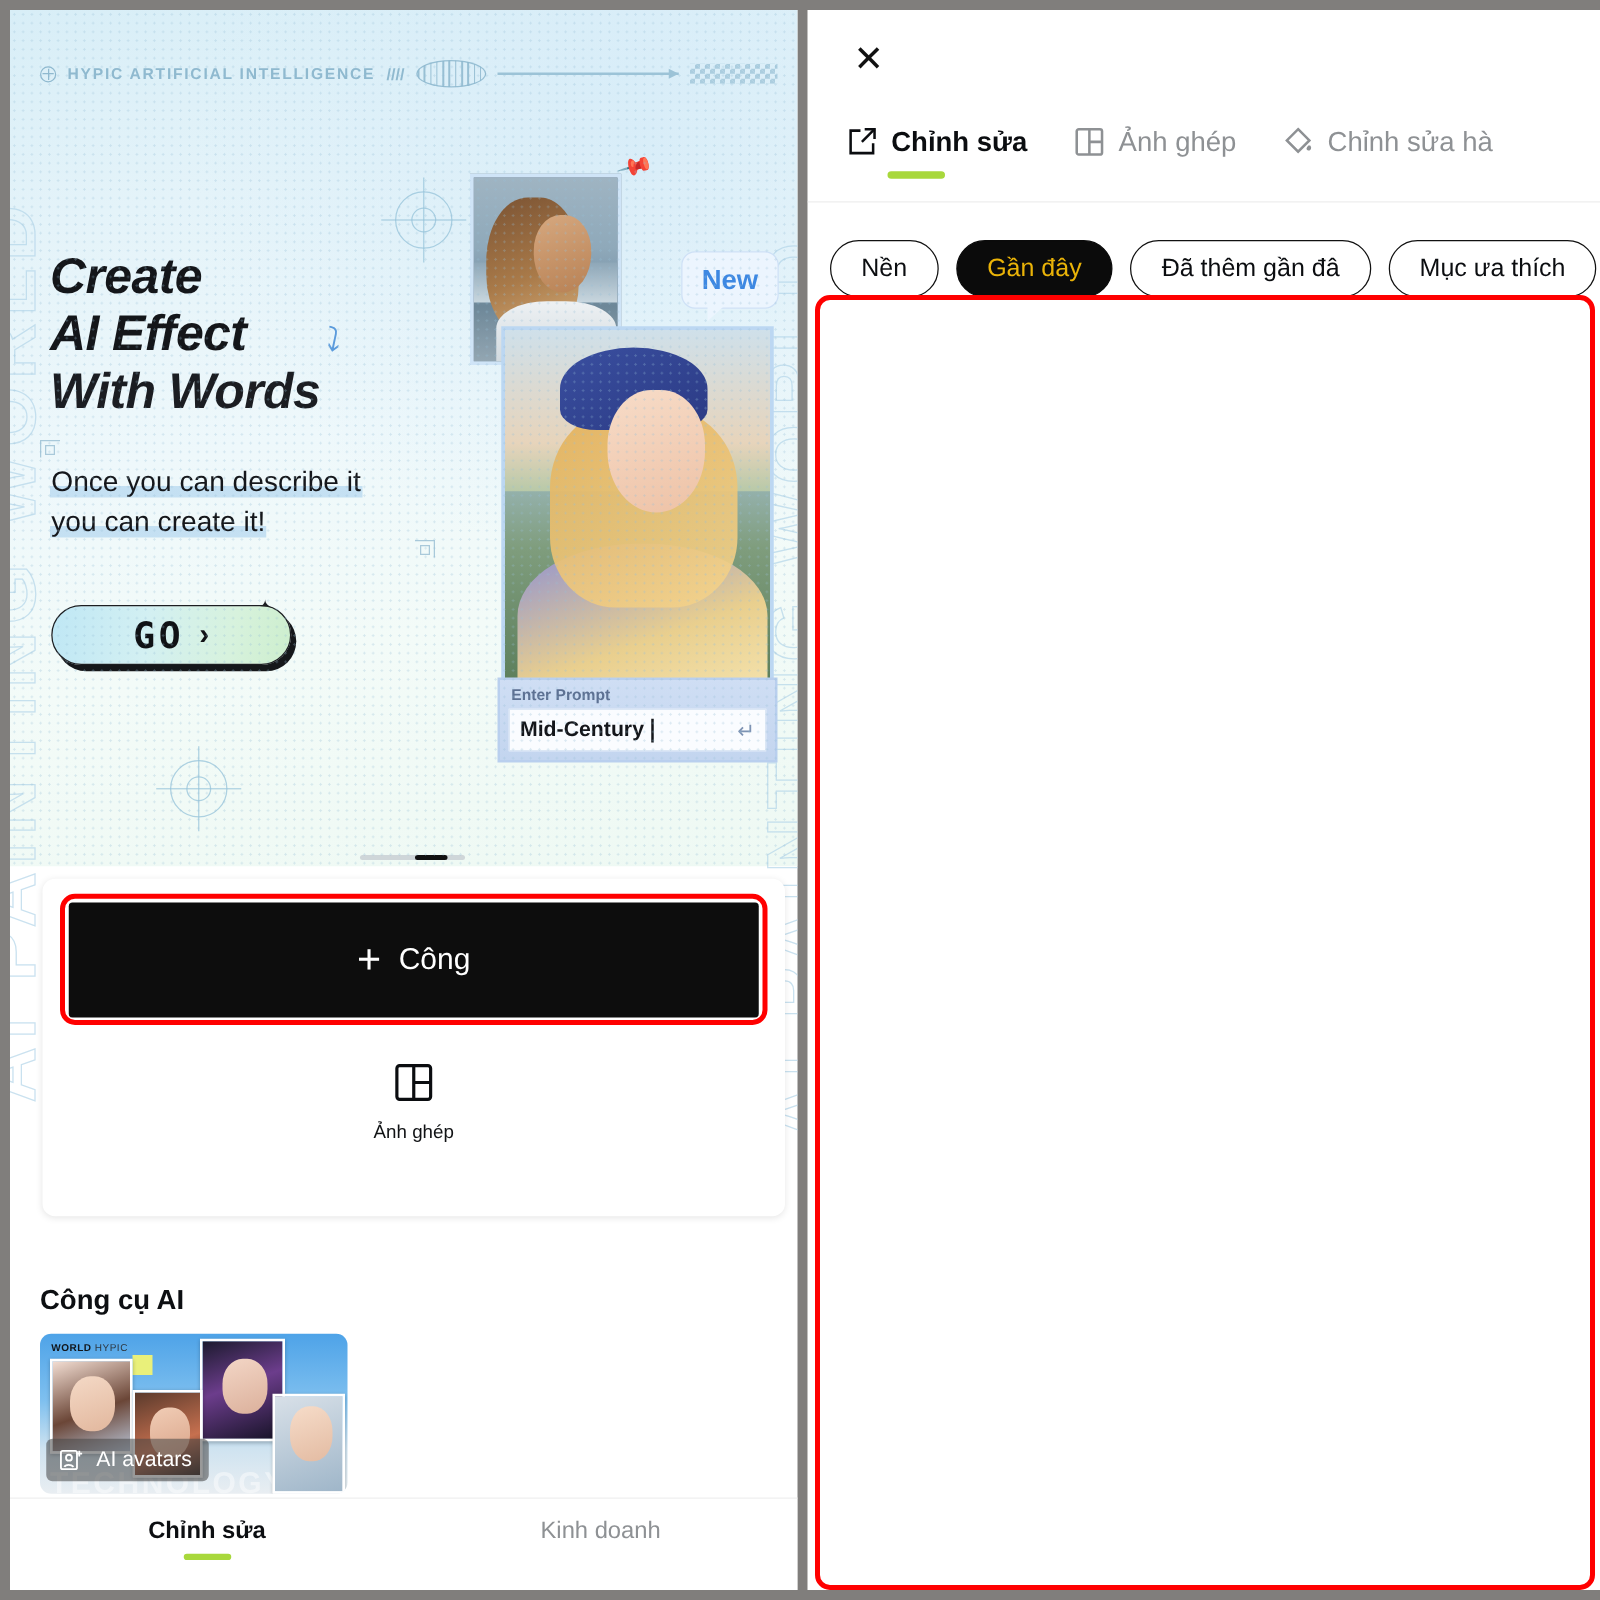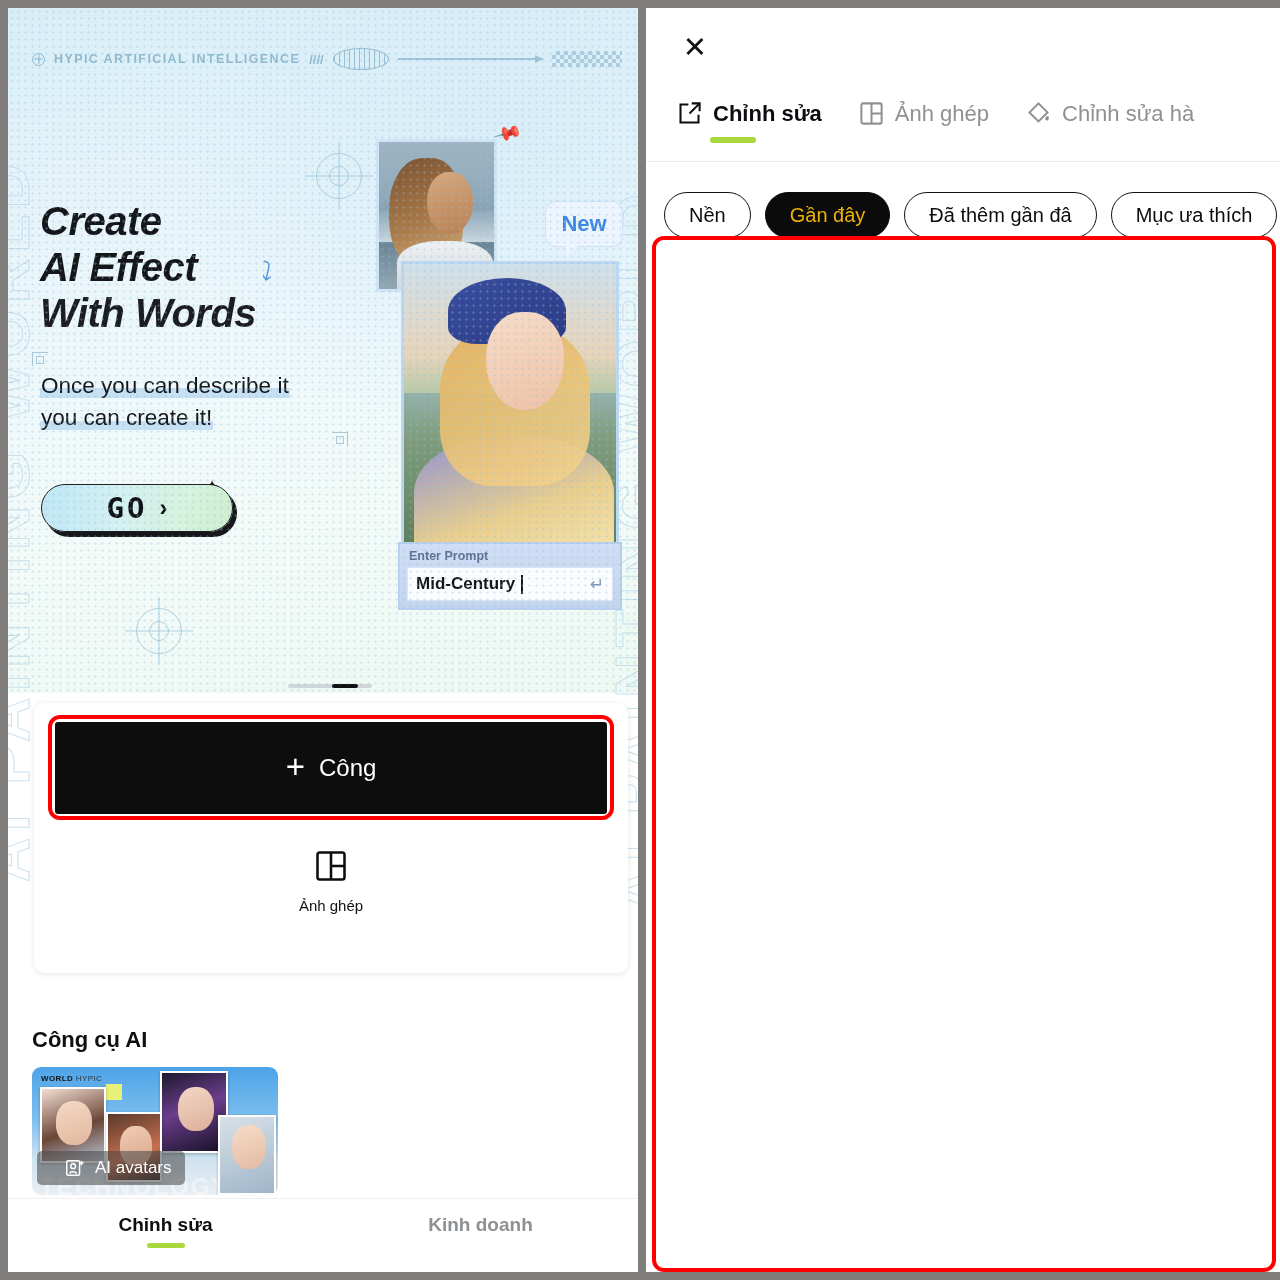--- a/index.html
+++ b/index.html
@@ -219,34 +219,34 @@
   .ai-th{position:absolute;border:2px solid #fff;overflow:hidden;box-shadow:0 1px 3px rgba(0,0,0,.25);}
   .ai-th.t1{left:8px;top:20px;width:66px;height:76px;background:linear-gradient(160deg,#f3ded3,#6b4637 55%,#b8c4d6);}
   .ai-th.t1::after{content:"";position:absolute;left:14px;top:12px;width:36px;height:44px;border-radius:45%;background:linear-gradient(160deg,#f4d9c6,#e2b79d);}
   .ai-th.t2{left:74px;top:45px;width:56px;height:70px;background:linear-gradient(160deg,#5a3a2c,#c6704f 60%,#31211c);}
   .ai-th.t2::after{content:"";position:absolute;left:12px;top:12px;width:32px;height:40px;border-radius:45%;background:linear-gradient(160deg,#f1cdb6,#d9a489);}
   .ai-th.t3{left:128px;top:4px;width:68px;height:82px;background:linear-gradient(160deg,#1c1a2e,#6c3d8c 45%,#151225);}
   .ai-th.t3::after{content:"";position:absolute;left:16px;top:14px;width:36px;height:44px;border-radius:45%;background:linear-gradient(160deg,#f3d6c6,#dbb09b);}
   .ai-th.t4{left:186px;top:48px;width:58px;height:80px;background:linear-gradient(160deg,#d8e0e8,#9fb6c9);}
   .ai-th.t4::after{content:"";position:absolute;left:12px;top:8px;width:34px;height:44px;border-radius:45%;background:linear-gradient(160deg,#f6dcc9,#e3bba2);}
   .ai-badge{
-    position:absolute; left:5px; bottom:10px; height:34px; padding:0 13px 0 27px;
+    position:absolute; left:5px; bottom:10px; height:34px; padding:0 13px 0 9px;
     background:rgba(70,70,70,.55); border-radius:5px;
     display:flex; align-items:center; gap:9px; color:#fff; font-size:17px;
   }
   .yellow-chip{position:absolute;left:74px;top:17px;width:16px;height:16px;background:#e9f07a;}
 
   .bottom-tabs{
     position:absolute; left:0; bottom:0; width:630px; height:74px;
     background:#fff; border-top:1px solid #f0f0f0;
     display:flex; align-items:flex-start; padding-top:15px;
   }
   .btab{ flex:1; text-align:center; position:relative; }
   .btab .t{ font-size:19px; font-weight:700; color:#0c0e11;}
-  .btab.inactive .t{ font-weight:700; color:#8e9194;}
+  .btab.inactive .t{ font-weight:400; color:#8e9194;}
   .btab .u{ position:absolute; left:50%; transform:translateX(-50%); bottom:-12px; width:38px;height:5px;background:#a8d83c;border-radius:3px;}
 
   
   .right-panel{
     position:absolute; left:646px; top:8px; width:634px; height:1264px;
     background:#ffffff; overflow:hidden;
   }
   .rp-close{
     position:absolute; left:32px; top:22px; width:34px;height:34px;
     display:flex;align-items:center;justify-content:center;

